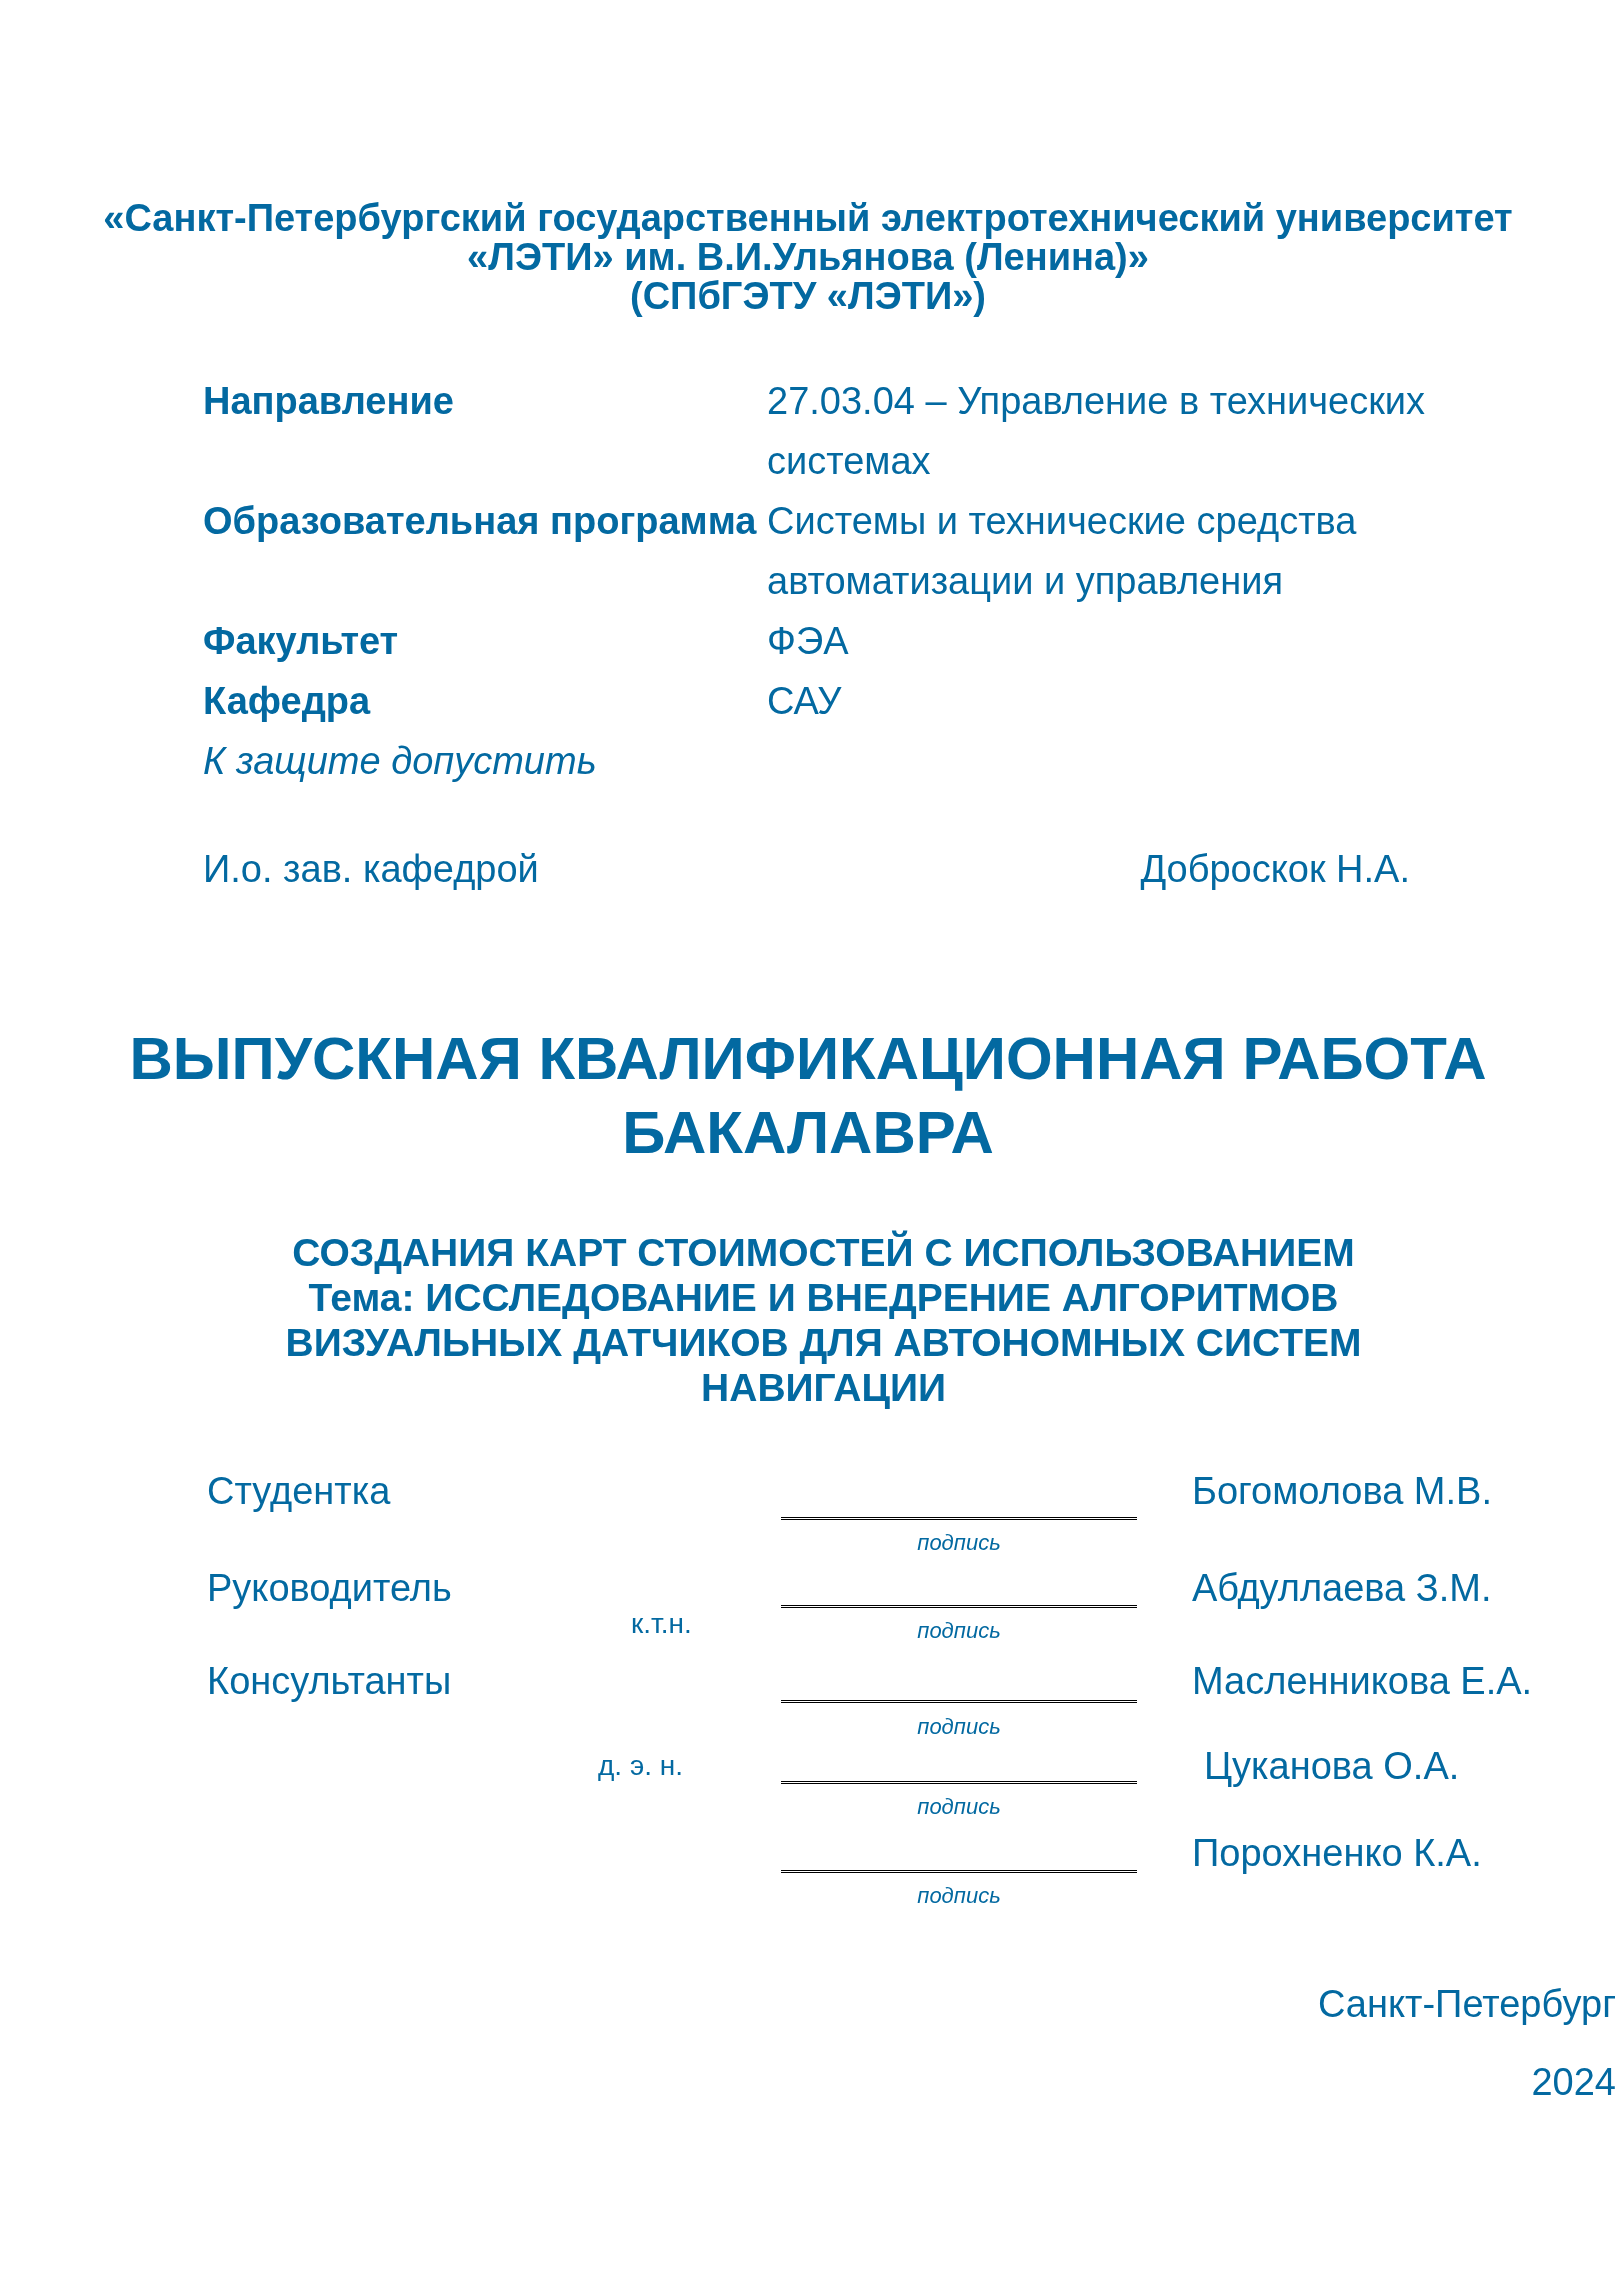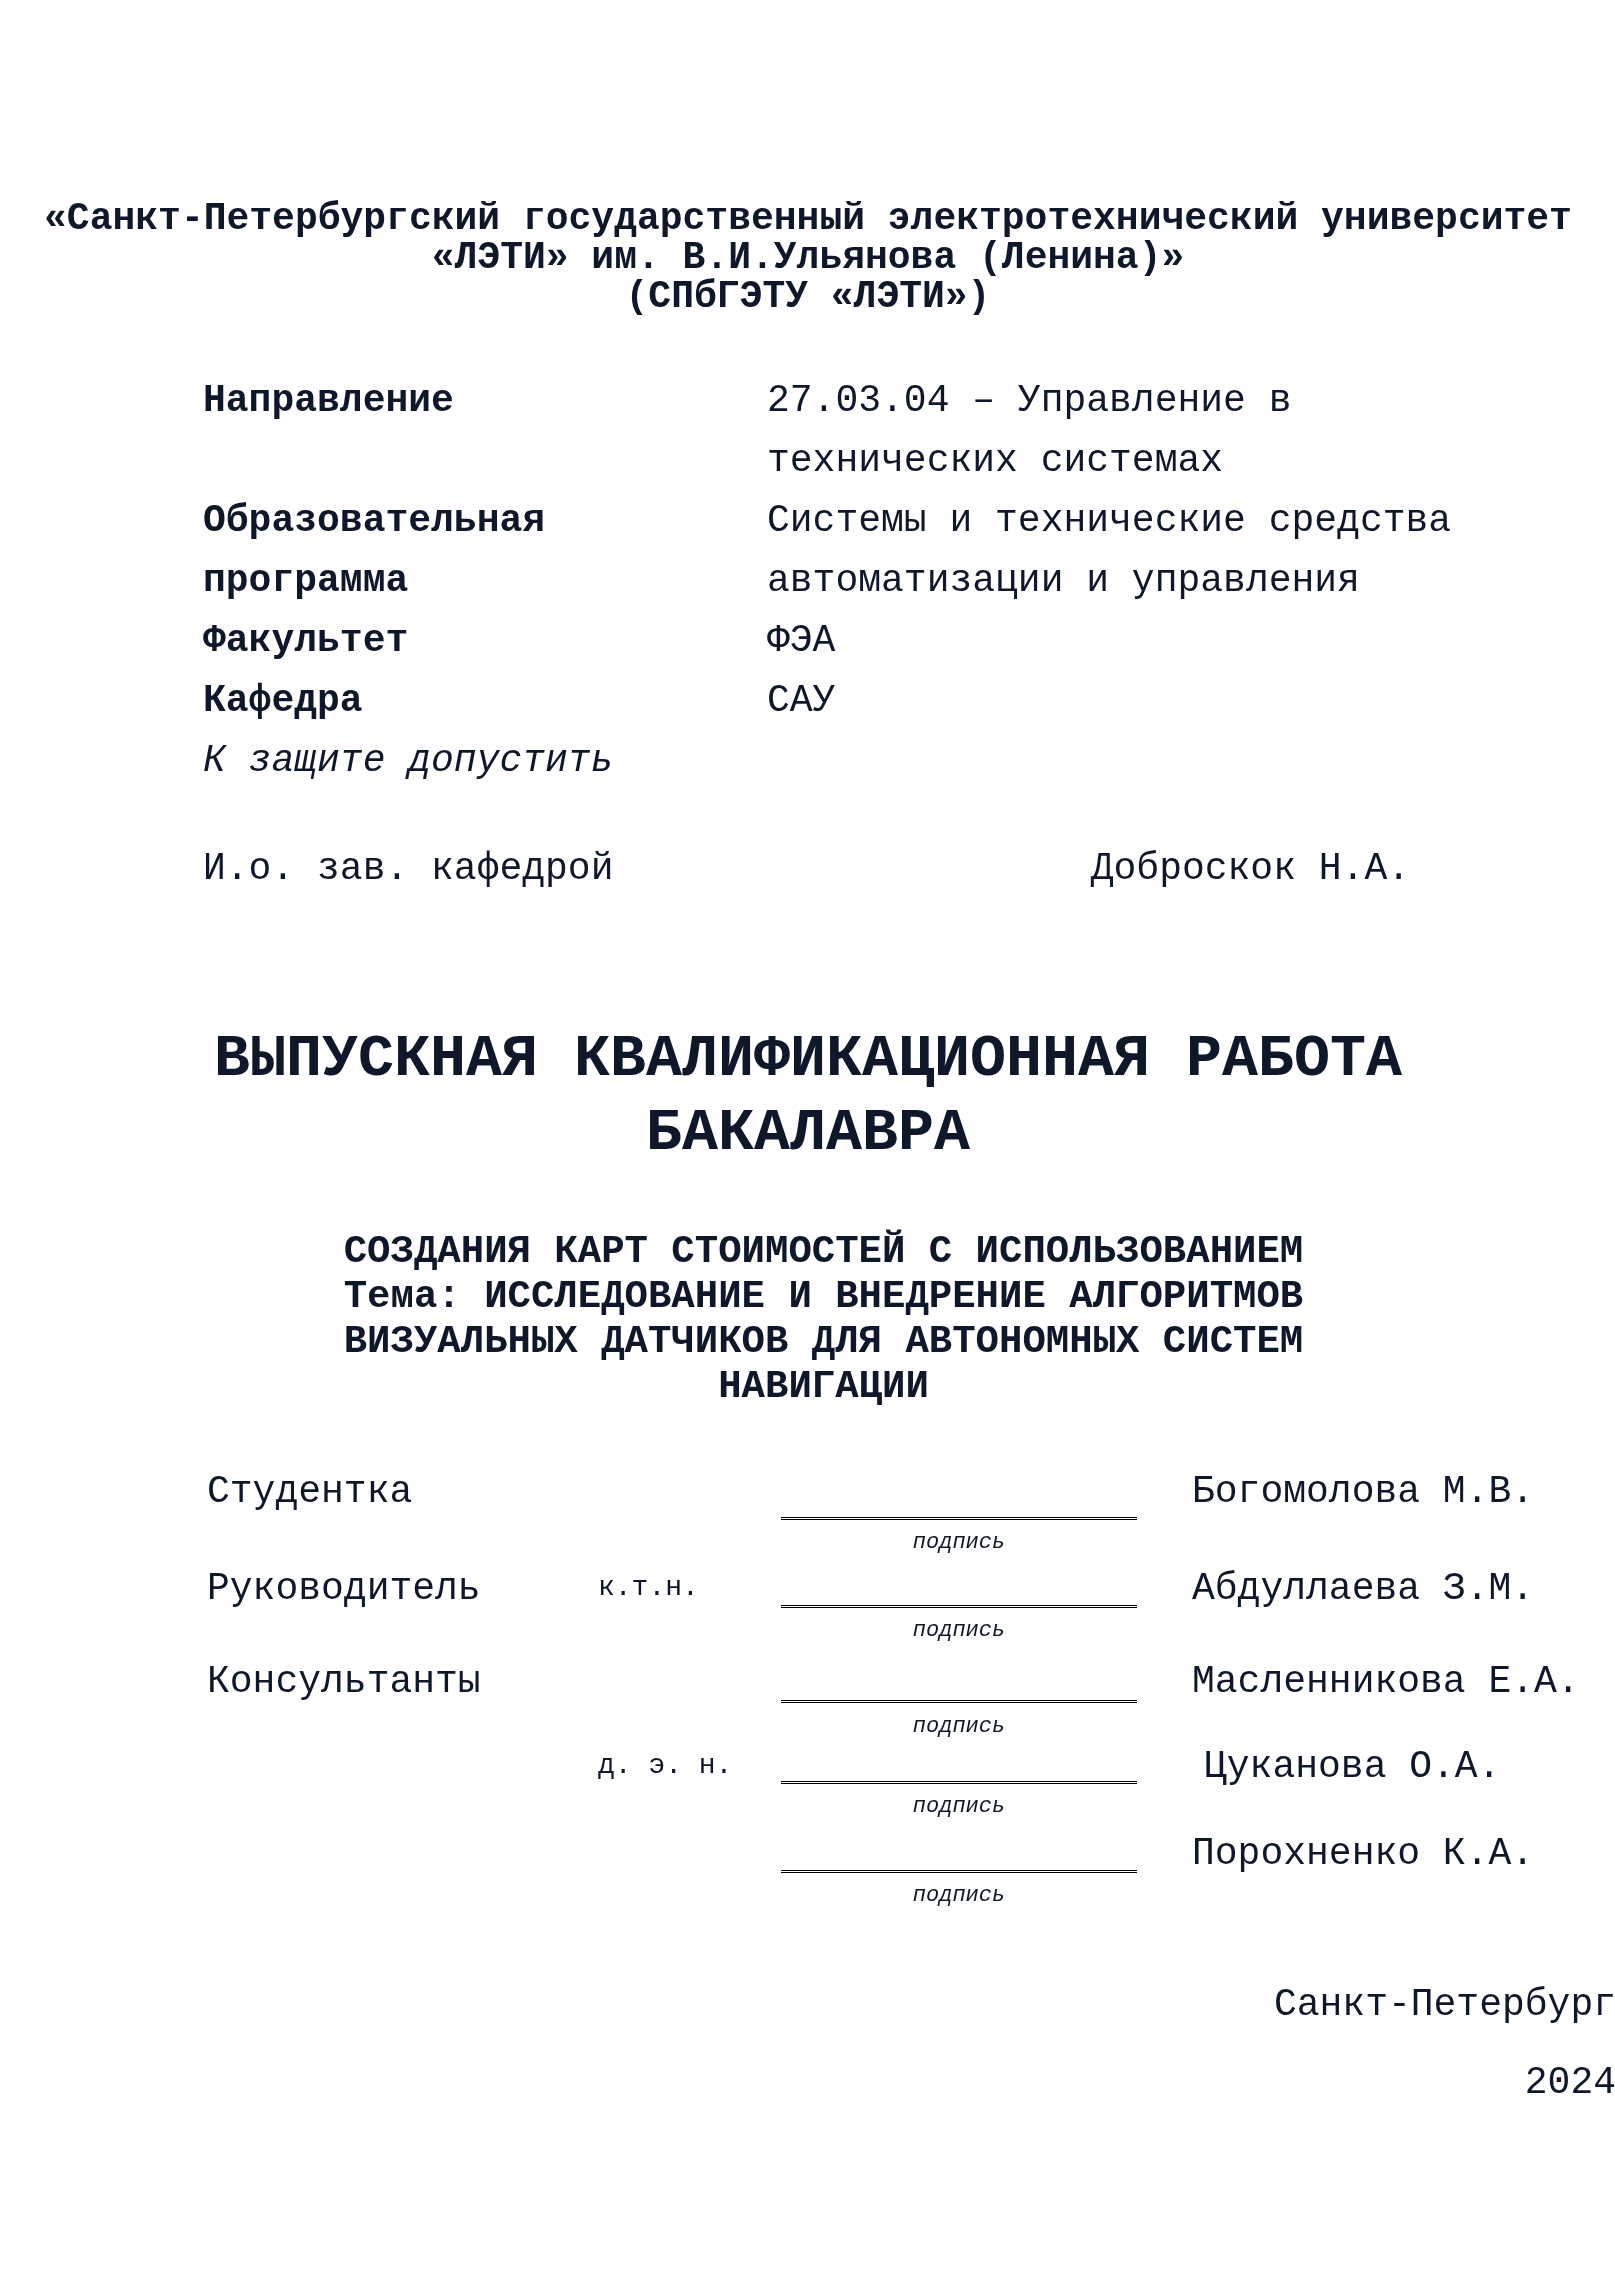--- a/index.html
+++ b/index.html
@@ -1,22 +1,22 @@
 <!DOCTYPE html>
 <html style="font-size:12.5px"><head>
 <meta charset="utf-8">
 <style>
   html, body { margin: 0; padding: 0; background: #fff; }
   .page {
     position: relative;
     width: 1616px;
     height: 2284px;
     background: #ffffff;
-    color: #0f172a;
-    font-family: Liberation Mono, monospace;
+    color: #0369a1;
+    font-family: Liberation Sans, sans-serif;
     font-size: 38px;
     overflow: hidden;
   }
 
   
   .uni-header {
     position: absolute;
     top: 199px; left: 0; right: 0;
     text-align: center;
     font-weight: bold;
@@ -72,21 +72,21 @@
   .sig-caption{
     position: absolute; left: 781px; width: 356px;
     text-align: center;
     font-size: 22px; font-style: italic;
     line-height: 25px;
     margin-top: 8px;
   }
   
   .r1 .sig-label, .r1 .sig-name { top: 1470px; }
   .r1 .sig-line { top: 1517px; } .r1 .sig-caption { top: 1522px; }
-  .r2 .sig-label, .r2 .sig-name { top: 1567px; } .r2 .sig-degree { top: 1572px; }
+  .r2 .sig-label, .r2 .sig-name { top: 1567px; } .r2 .sig-degree { top: 1608px; margin-left: 33px; }
   .r2 .sig-line { top: 1605px; } .r2 .sig-caption { top: 1610px; }
   .r3 .sig-label, .r3 .sig-name { top: 1660px; }
   .r3 .sig-line { top: 1700px; } .r3 .sig-caption { top: 1706px; }
   .r4 .sig-label, .r4 .sig-name { top: 1745px; margin-left: 12px; } .r4 .sig-degree { top: 1750px; }
   .r4 .sig-line { top: 1781px; } .r4 .sig-caption { top: 1786px; }
   .r5 .sig-label, .r5 .sig-name { top: 1832px; }
   .r5 .sig-line { top: 1870px; } .r5 .sig-caption { top: 1875px; }
 
   
   .footer-city, .footer-year {

